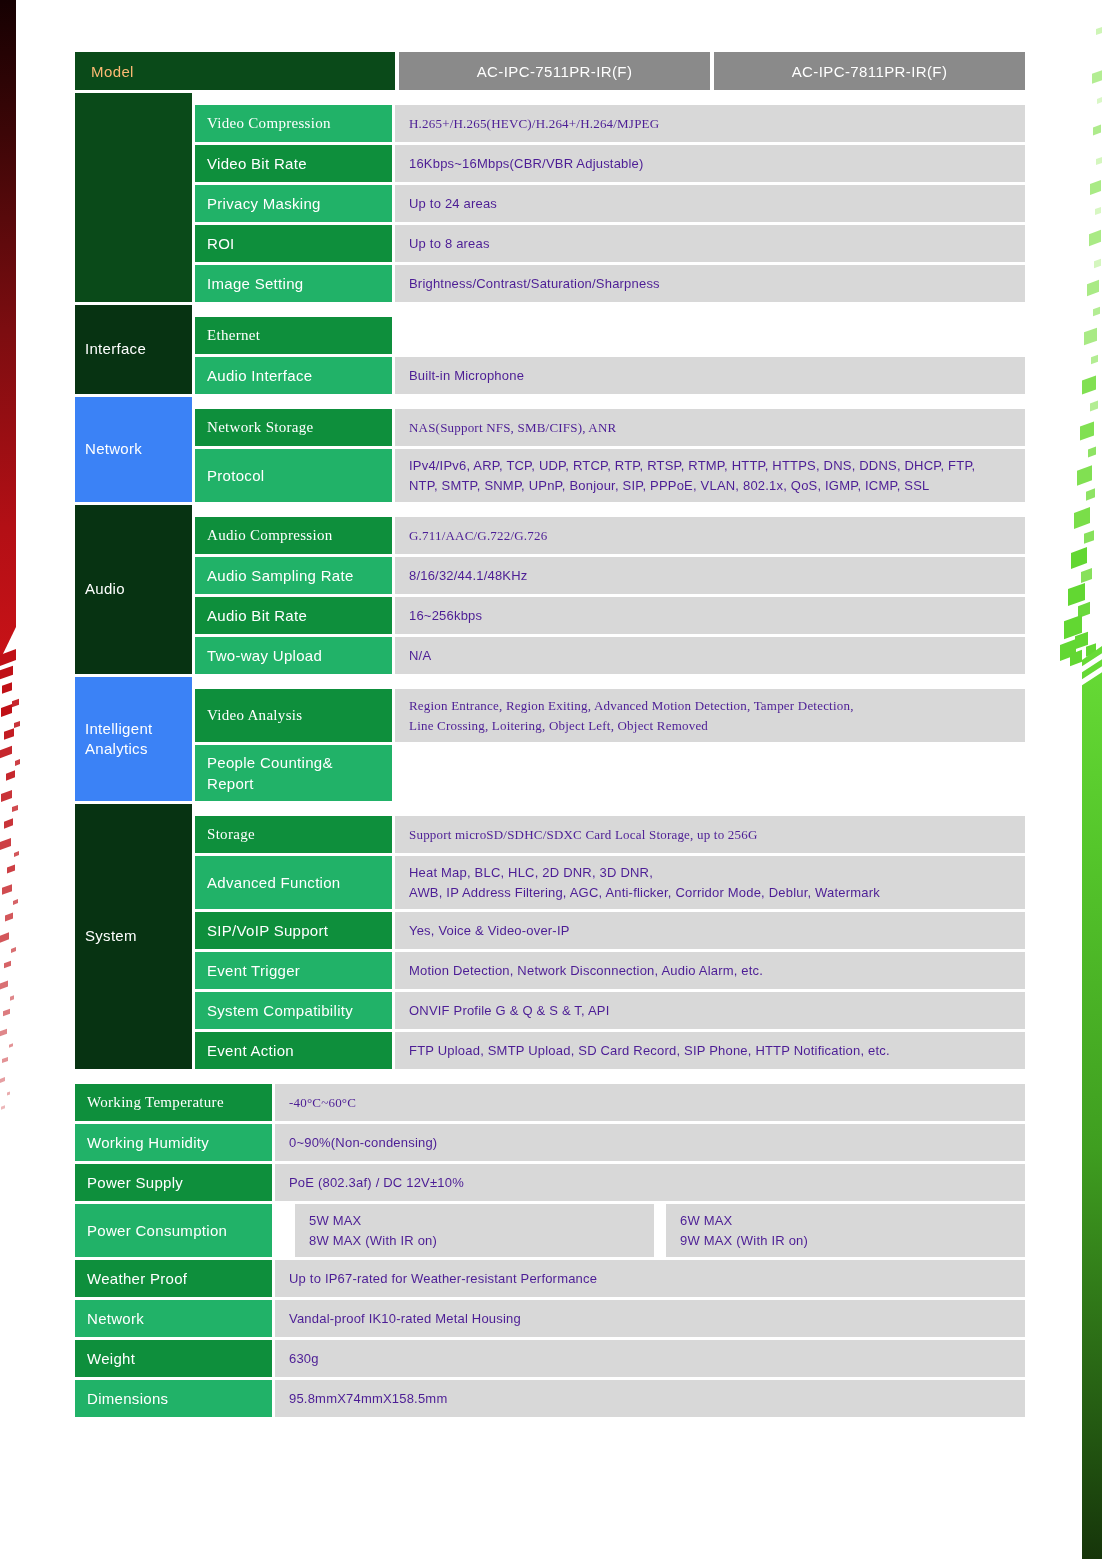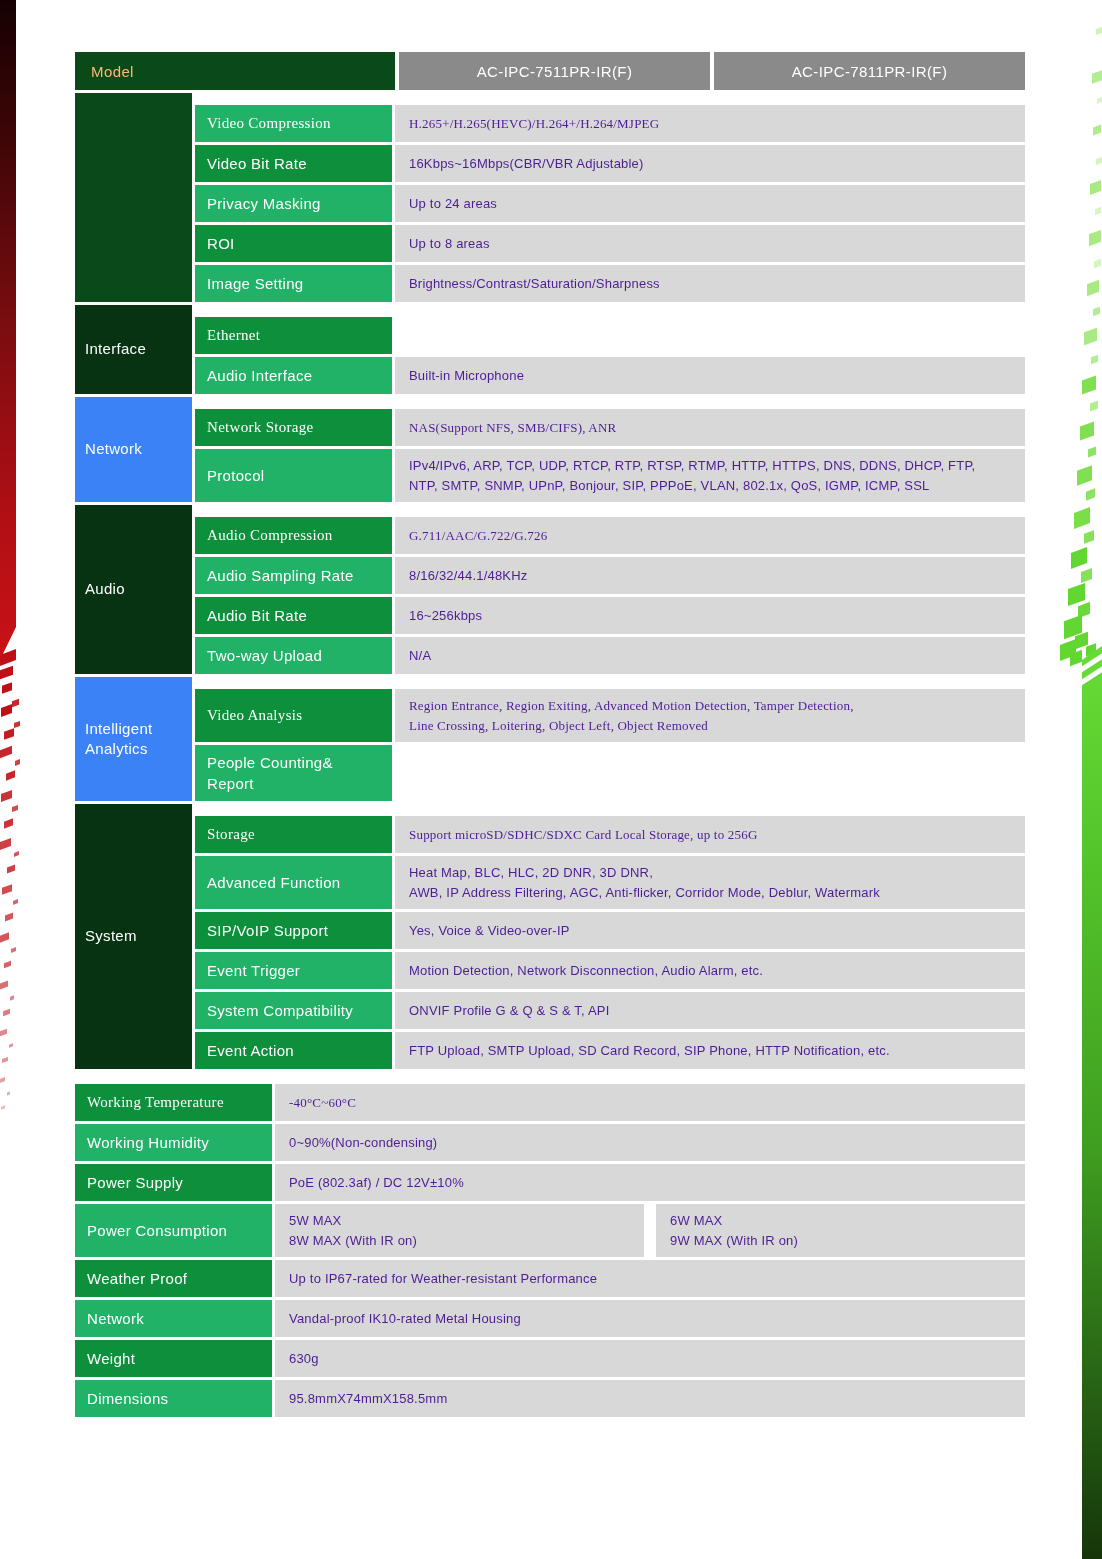--- a/index.html
+++ b/index.html
@@ -34,21 +34,21 @@
   .lab{
     width:197px;flex:none;color:#fff;font-size:15px;letter-spacing:.3px;
     display:flex;align-items:center;padding:7px 12px;line-height:1.4;white-space:pre-line;
   }
   .lab-light{background:#21b268;}
   .lab-dark{background:#0e8f3c;text-align:right;}
   .val{
     flex:1;background:#d8d8d8;color:#4c1d95;font-size:13px;letter-spacing:.2px;
     display:flex;align-items:center;padding:7px 14px;line-height:1.5;white-space:pre-line;
   }
-  .val-split{flex:1;display:flex;gap:12px;}
+  .val-split{flex:1;display:flex;gap:12px;margin-left:20px;}
   .val-split .val{flex:1;}
   
   .deco{position:absolute;pointer-events:none;}
   .red-stripe{
     left:0;top:0;width:16px;height:660px;
     background:linear-gradient(180deg,#160102 0%,#3c0607 20%,#7c0d10 50%,#b30f15 80%,#c81217 100%);
     clip-path:polygon(0 0,100% 0,100% 95%,0 100%);
   }
   .green-stripe{
     left:1082px;top:646px;width:20px;height:913px;

